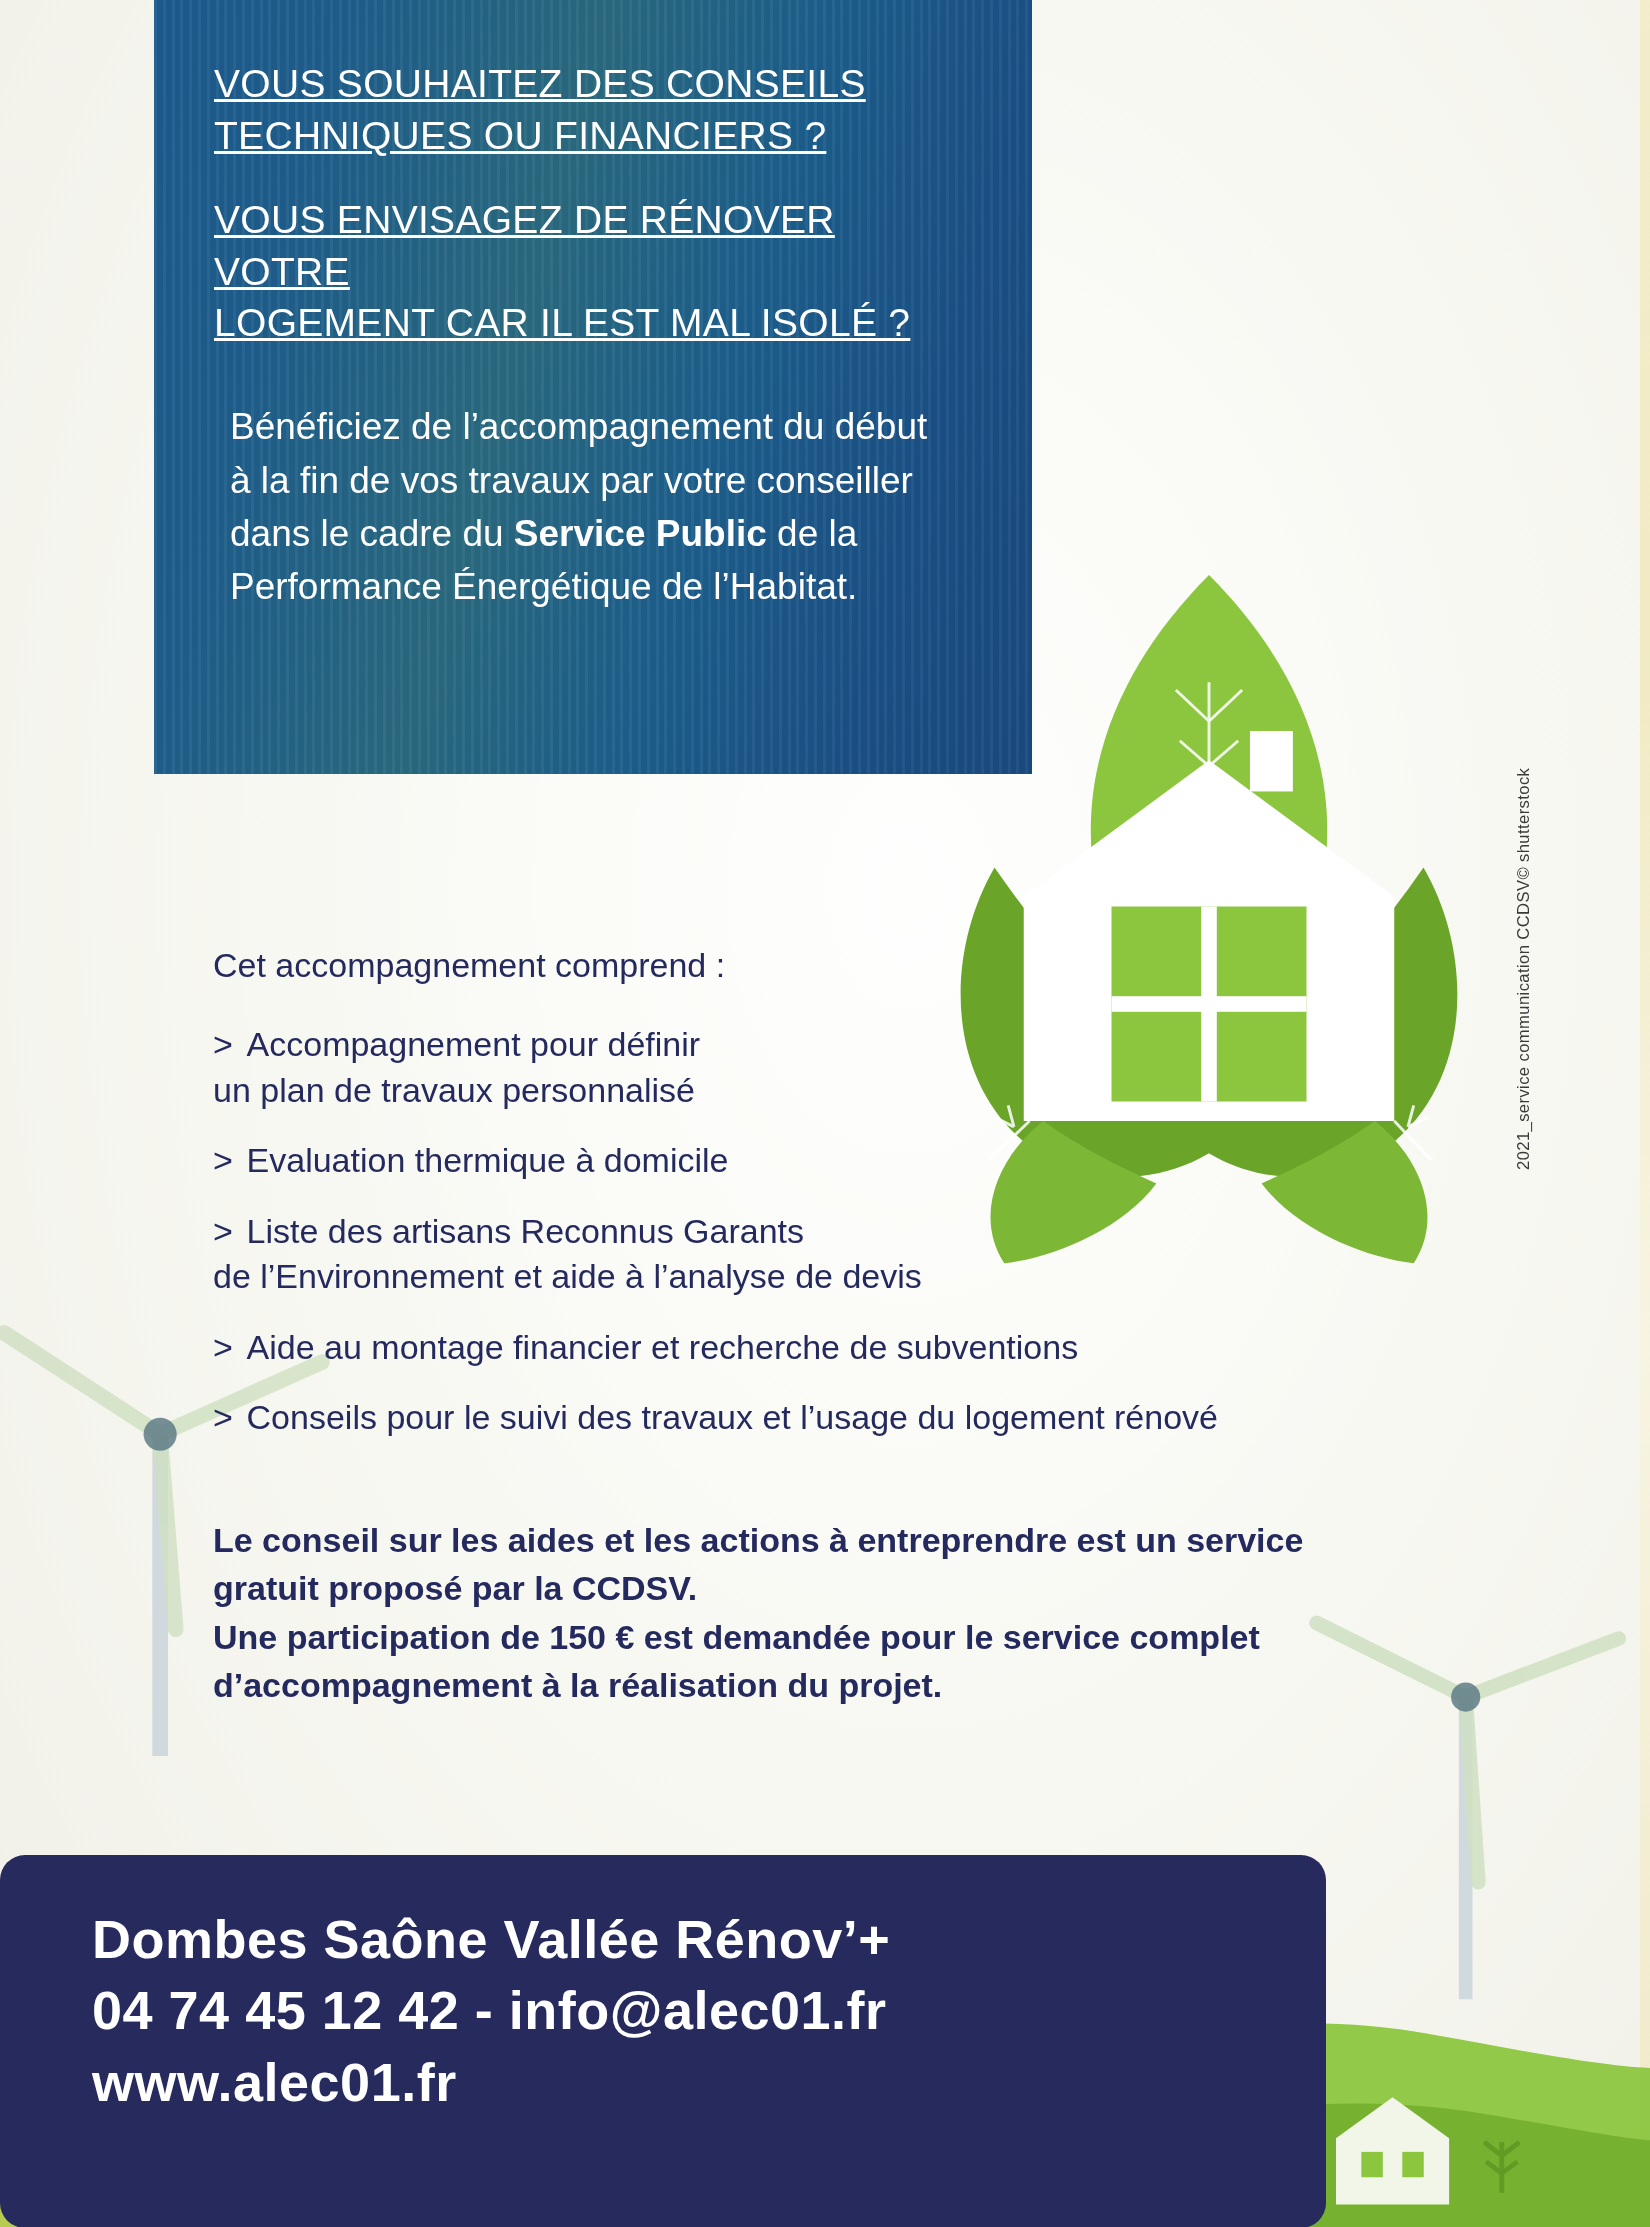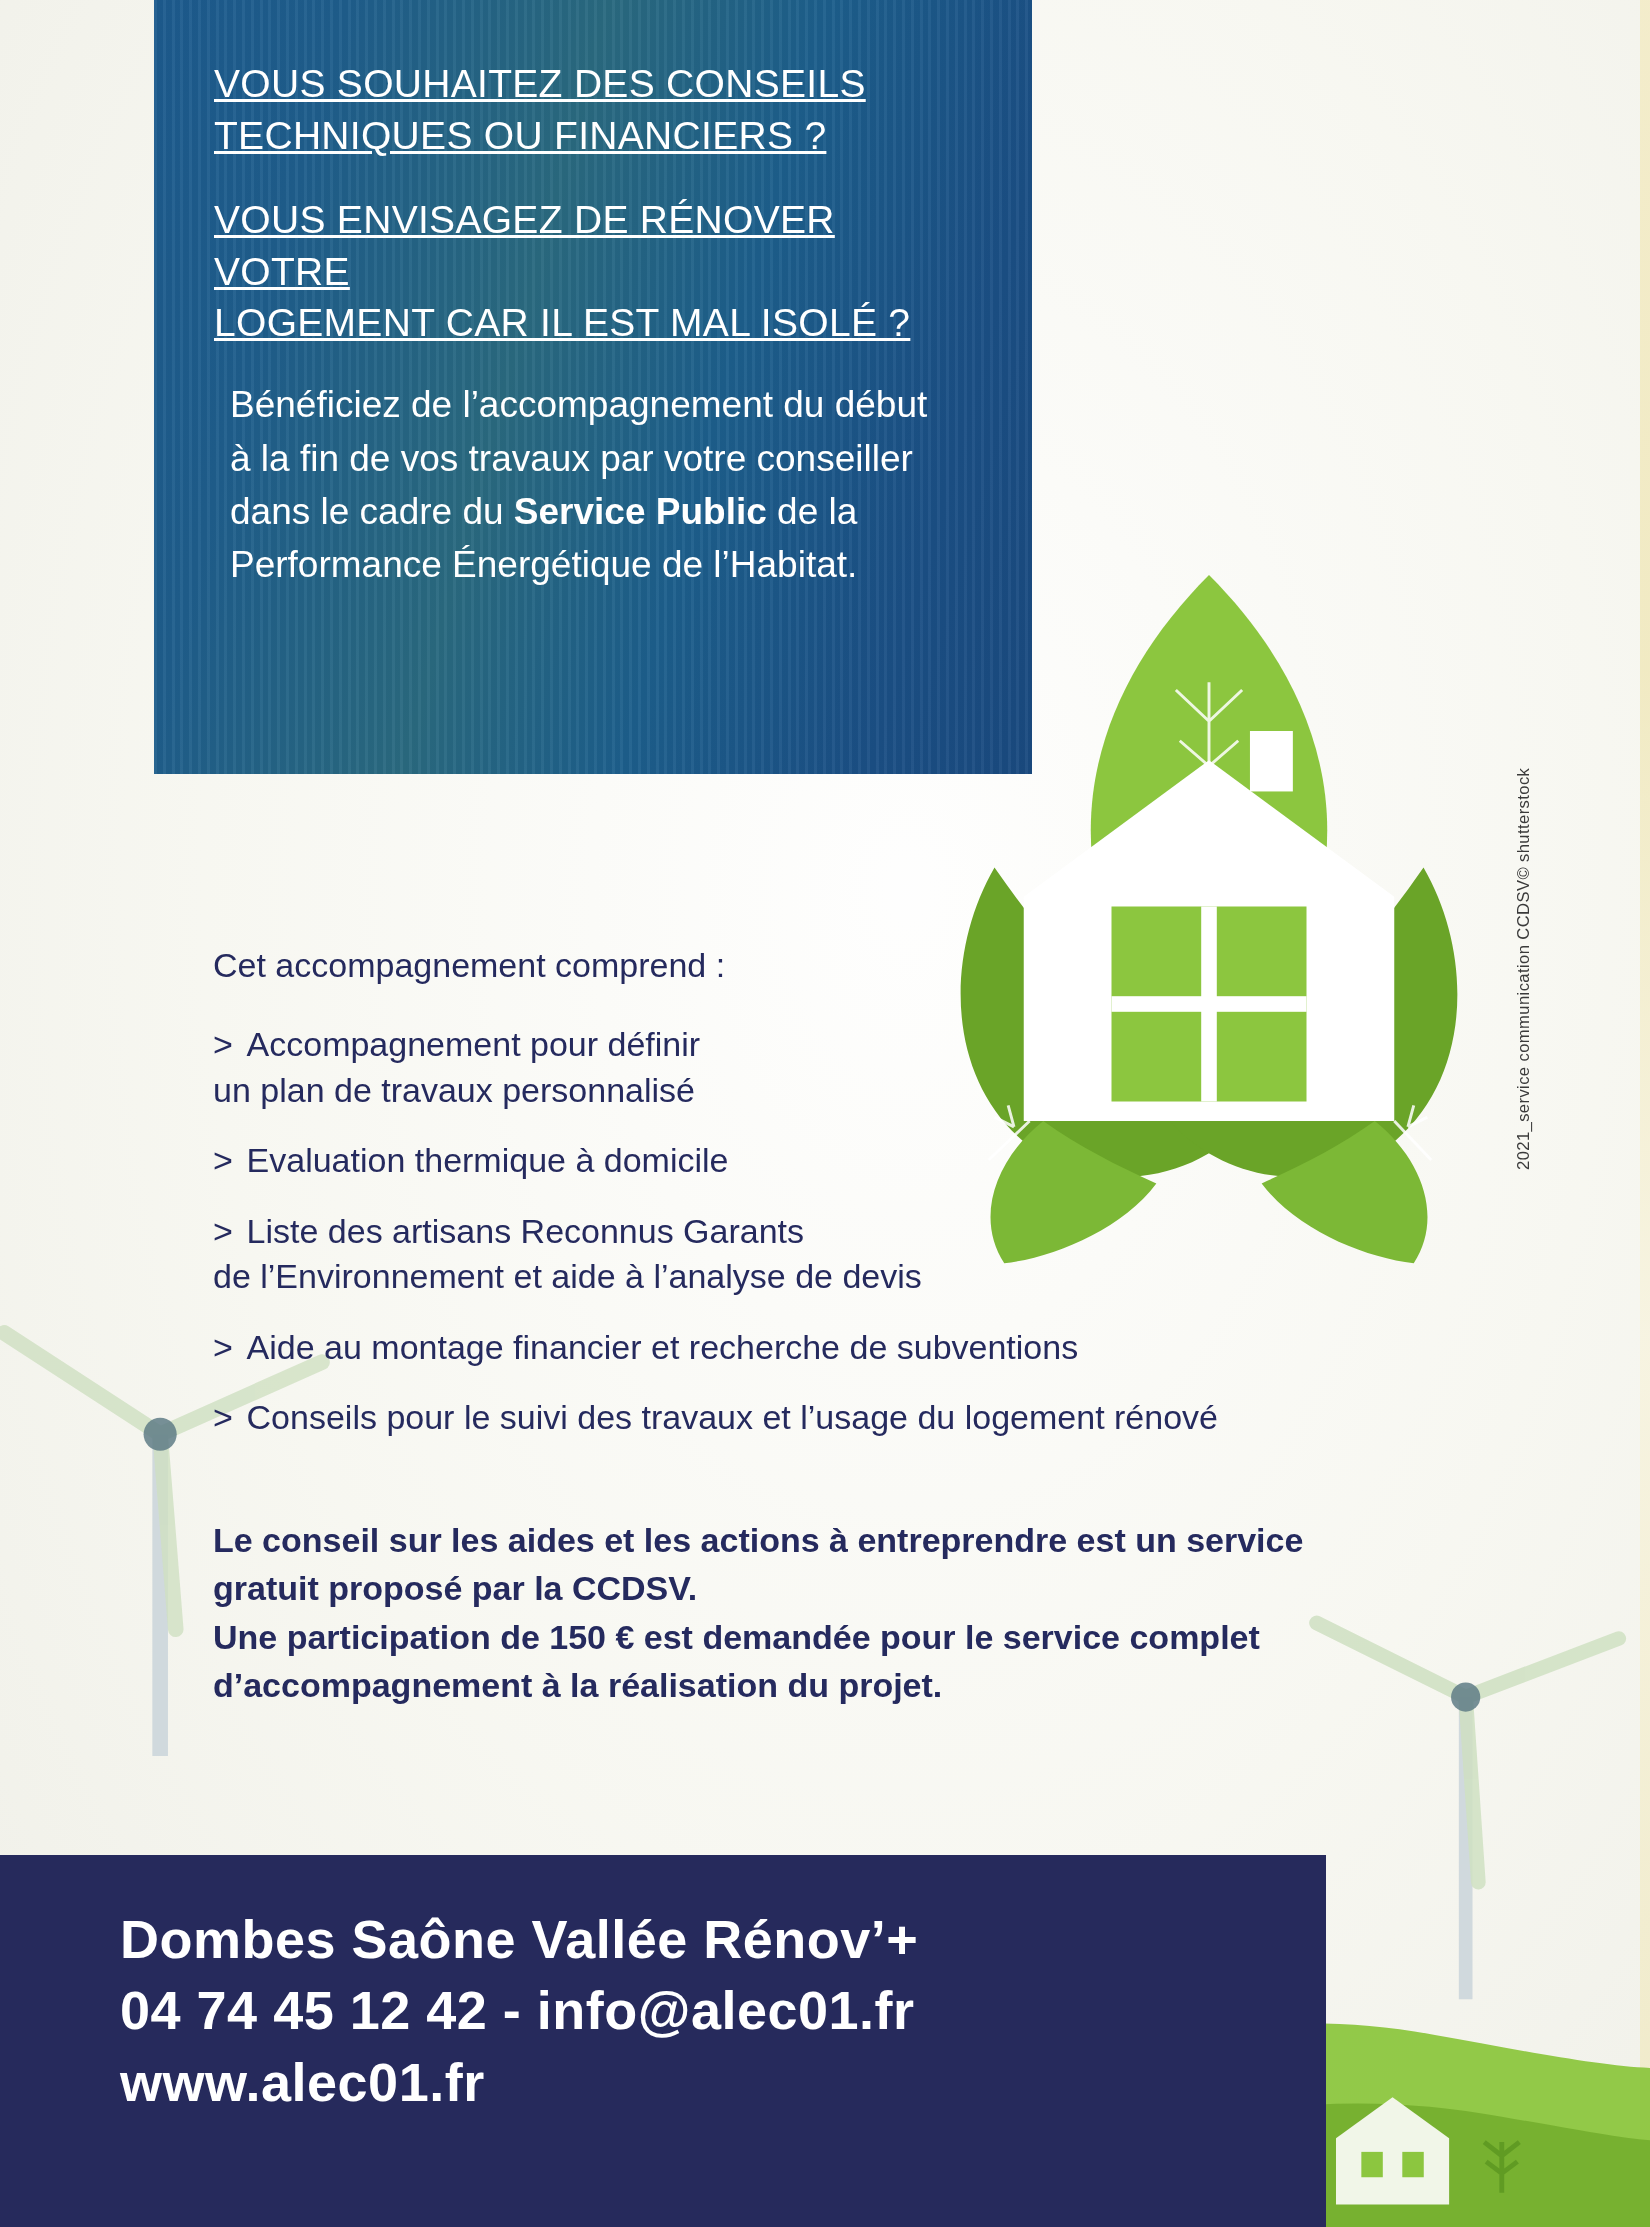--- a/index.html
+++ b/index.html
@@ -46,21 +46,21 @@
     font-size: 39px;
     line-height: 1.32;
     letter-spacing: 0.3px;
     font-weight: 400;
     margin: 0 0 29px 0;
     white-space: pre-line;
     text-decoration: underline;
   }
   .blue-head.second {
     margin-top: 33px;
-    margin-bottom: 30px;
+    margin-bottom: 52px;
   }
   .blue-body {
     color: #ffffff;
     font-size: 37px;
     line-height: 1.44;
     font-weight: 400;
     margin: 16px;
   }
   .blue-body b { font-weight: 700; }
 
@@ -115,21 +115,22 @@
 
   
   .footer {
     position: absolute;
     left: 0;
     top: 1855px;
     width: 1326px;
     height: 373px;
     background: #262a5c;
     box-sizing: border-box;
-    padding: 49px 0 0 120px;
+    padding: 49px 0 0 92px;
+    border-radius: 25px;
   }
   .footer-line {
     color: #ffffff;
     font-size: 54px;
     font-weight: 700;
     line-height: 1.32;
     letter-spacing: 0.5px;
     margin: 0;
     white-space: nowrap;
   }

